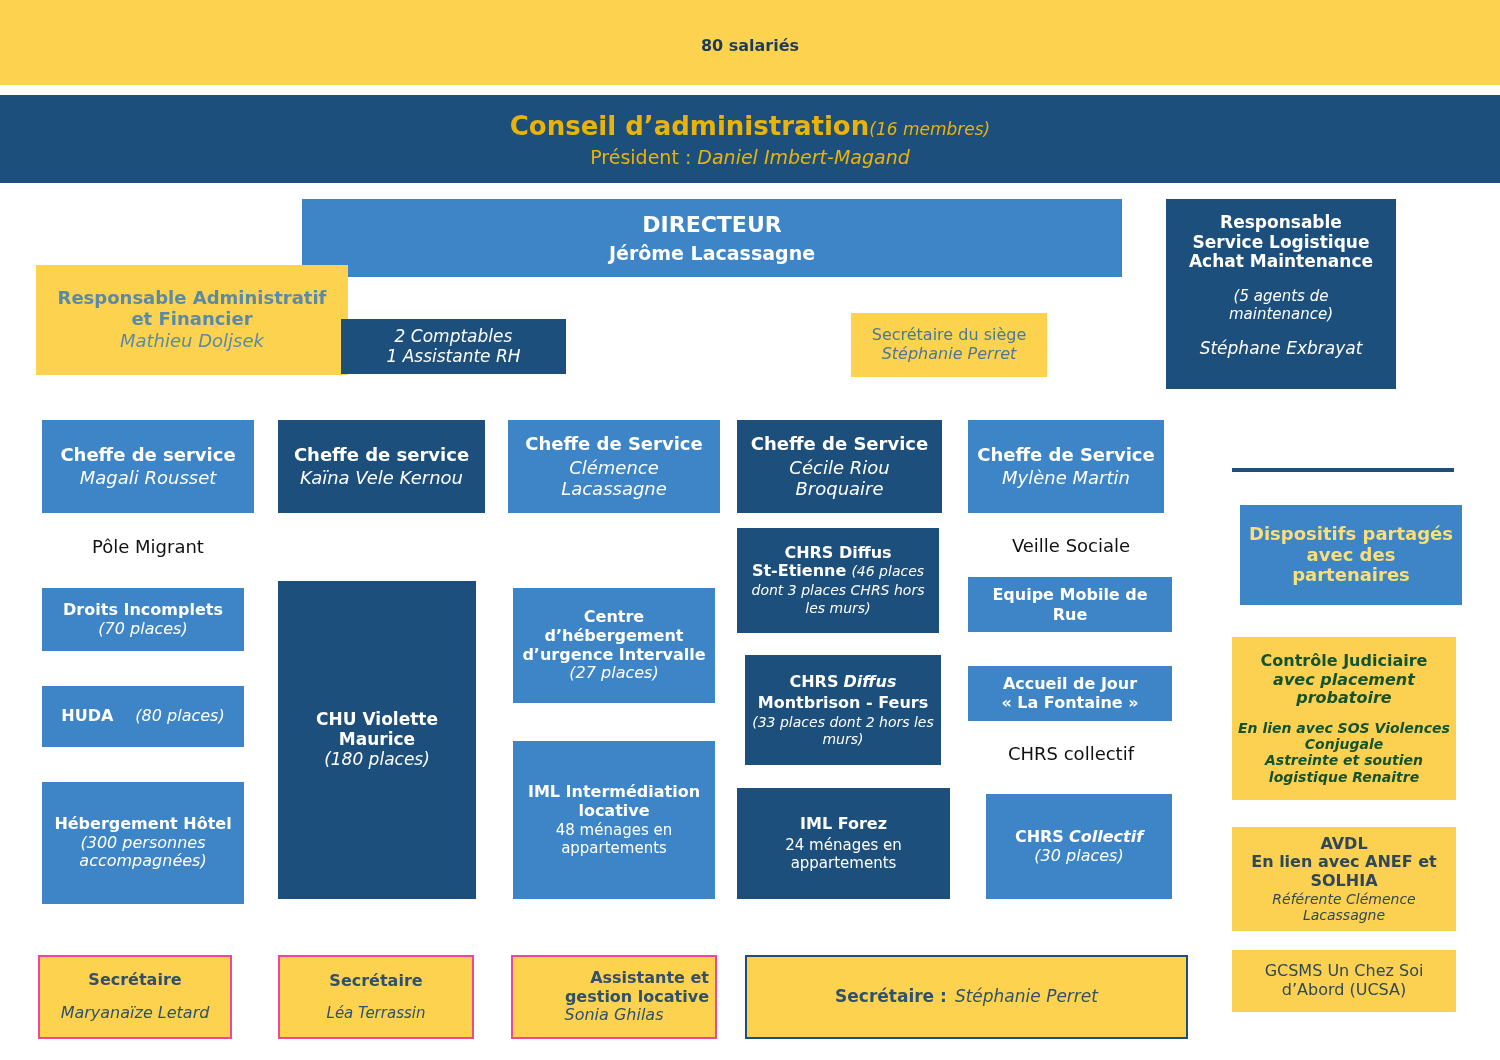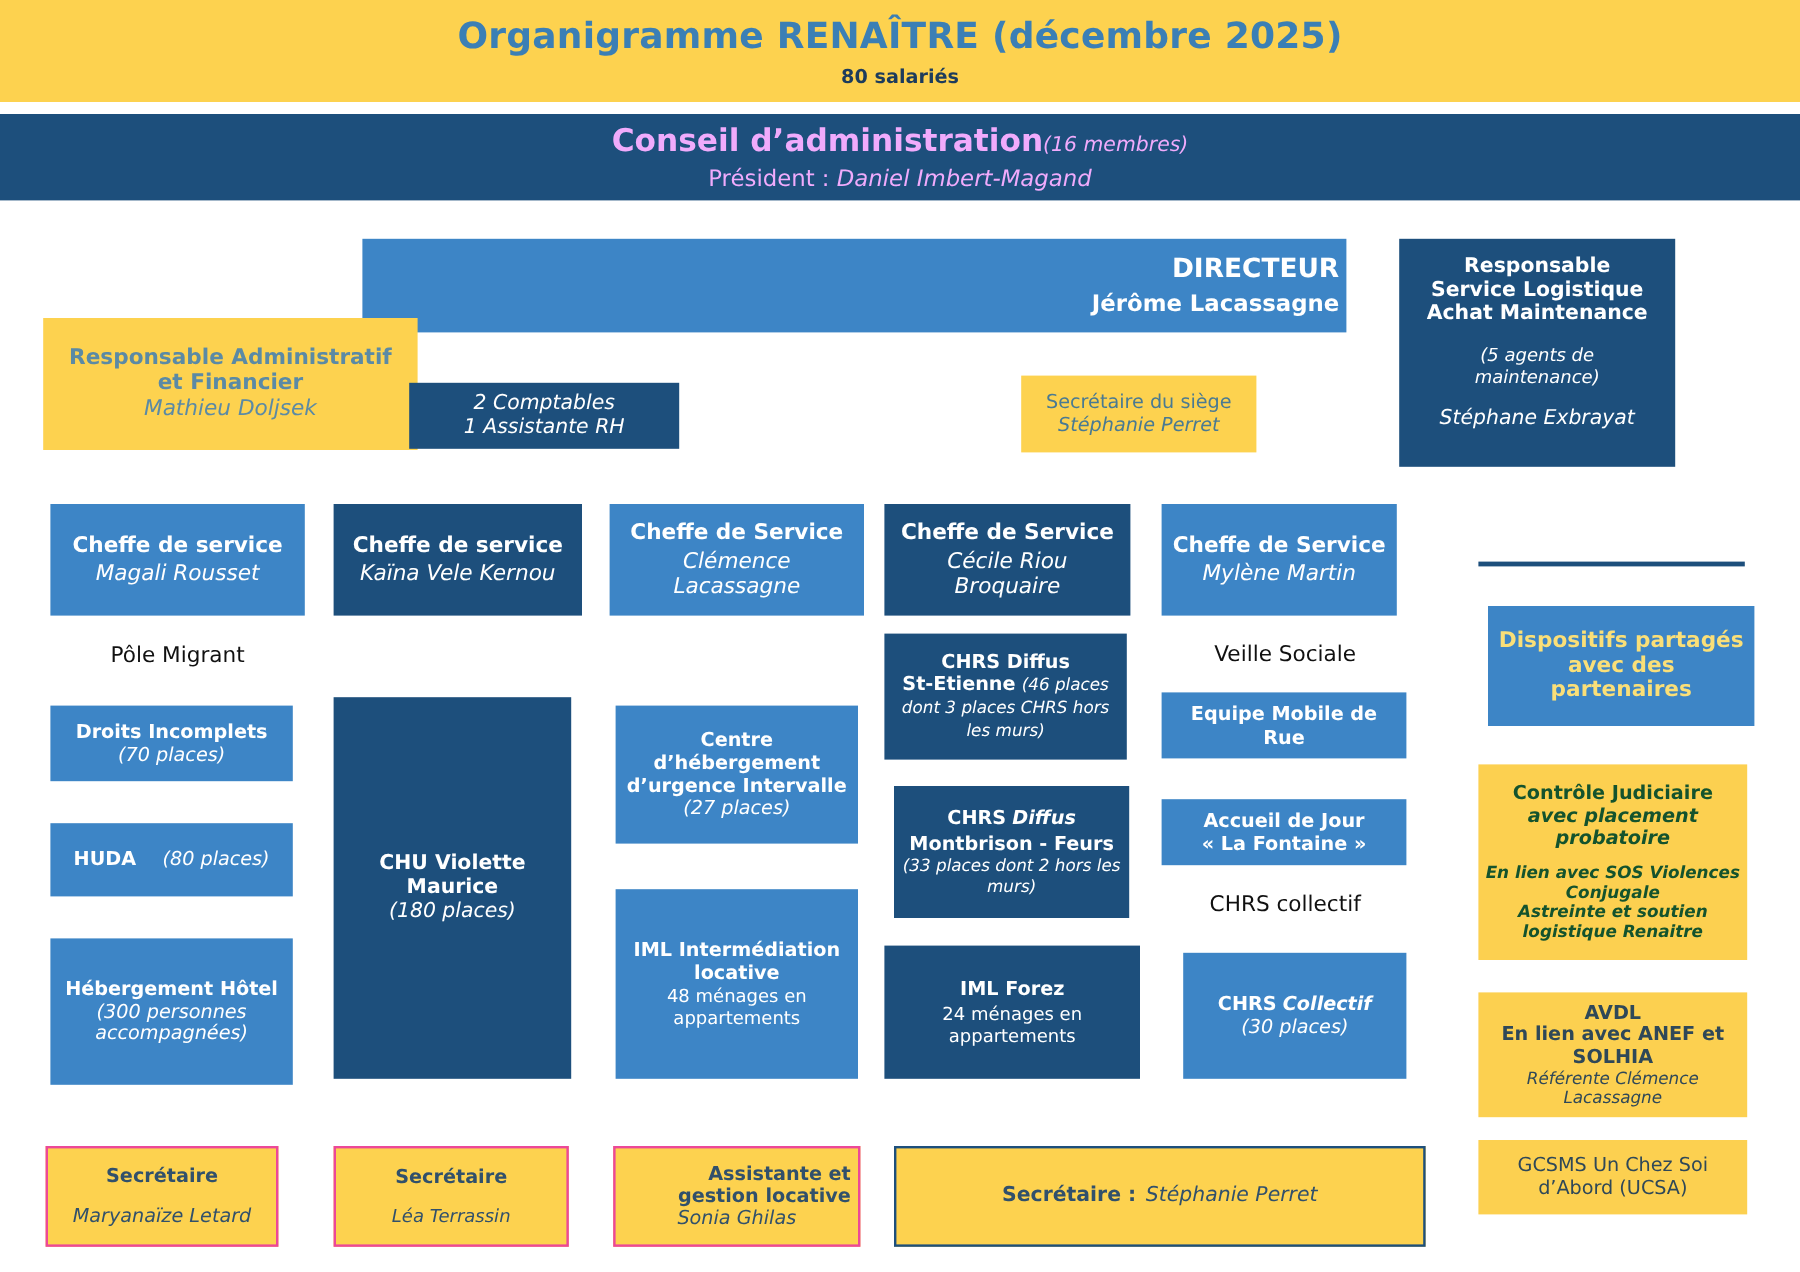--- a/index.html
+++ b/index.html
@@ -49,56 +49,55 @@
     letter-spacing: 0.2px;
   }
   #banner .sub {
     font-size: 16px; font-weight: bold; color: #1d3c5c;
     margin-top: 6px;
   }
 
   
   #conseil {
     position: absolute; left: 0; top: 95px;
-    width: 1500px; height: 72px;
-    background: #1d4f7c; color: #f0abfc;
+    width: 1500px; height: 88px;
+    background: #1d4f7c; color: #eab308;
     display: flex; flex-direction: column;
     align-items: center; justify-content: center;
   }
   #conseil .line1 { font-size: 26px; font-weight: bold; }
   #conseil .line1 .paren { font-size: 17px; font-weight: normal; font-style: italic; }
   #conseil .line2 { font-size: 19px; margin-top: 5px; }
   #conseil .line2 .nm { font-style: italic; }
 
   
   #rule {
     position: absolute; left: 1232px; top: 468px;
     width: 222px; height: 4px; background: #1d4f7c;
   }
 </style>
 </head>
 <body>
 
 <div class="canvas">
 
   <div id="banner">
-    <div class="main">Organigramme RENAÎTRE (décembre 2025)</div>
     <div class="sub">80 salariés</div>
   </div>
 
   <div id="conseil">
     <div class="line1">
       <span>Conseil d’administration</span><span class="paren">(16 membres)</span>
     </div>
     <div class="line2">
       <span>Président : </span><span class="nm">Daniel Imbert-Magand</span>
     </div>
   </div>
 
-  <div class="box blue" style="left:302px; top:199px; width:820px; height:78px;align-items:flex-end;">
+  <div class="box blue" style="left:302px; top:199px; width:820px; height:78px;">
     <div style="font-size:22px; font-weight:bold;">DIRECTEUR</div>
     <div style="font-size:19px; font-weight:bold; margin-top:4px;">Jérôme Lacassagne</div>
   </div>
 
   <div class="box yellow" style="left:36px; top:265px; width:312px; height:110px; color:#5b8aa5;">
     <div style="font-size:18px; font-weight:bold;">Responsable Administratif</div>
     <div style="font-size:18px; font-weight:bold;">et Financier</div>
     <div style="font-size:18px; font-style:italic; margin-top:1px;">Mathieu Doljsek</div>
   </div>
 

